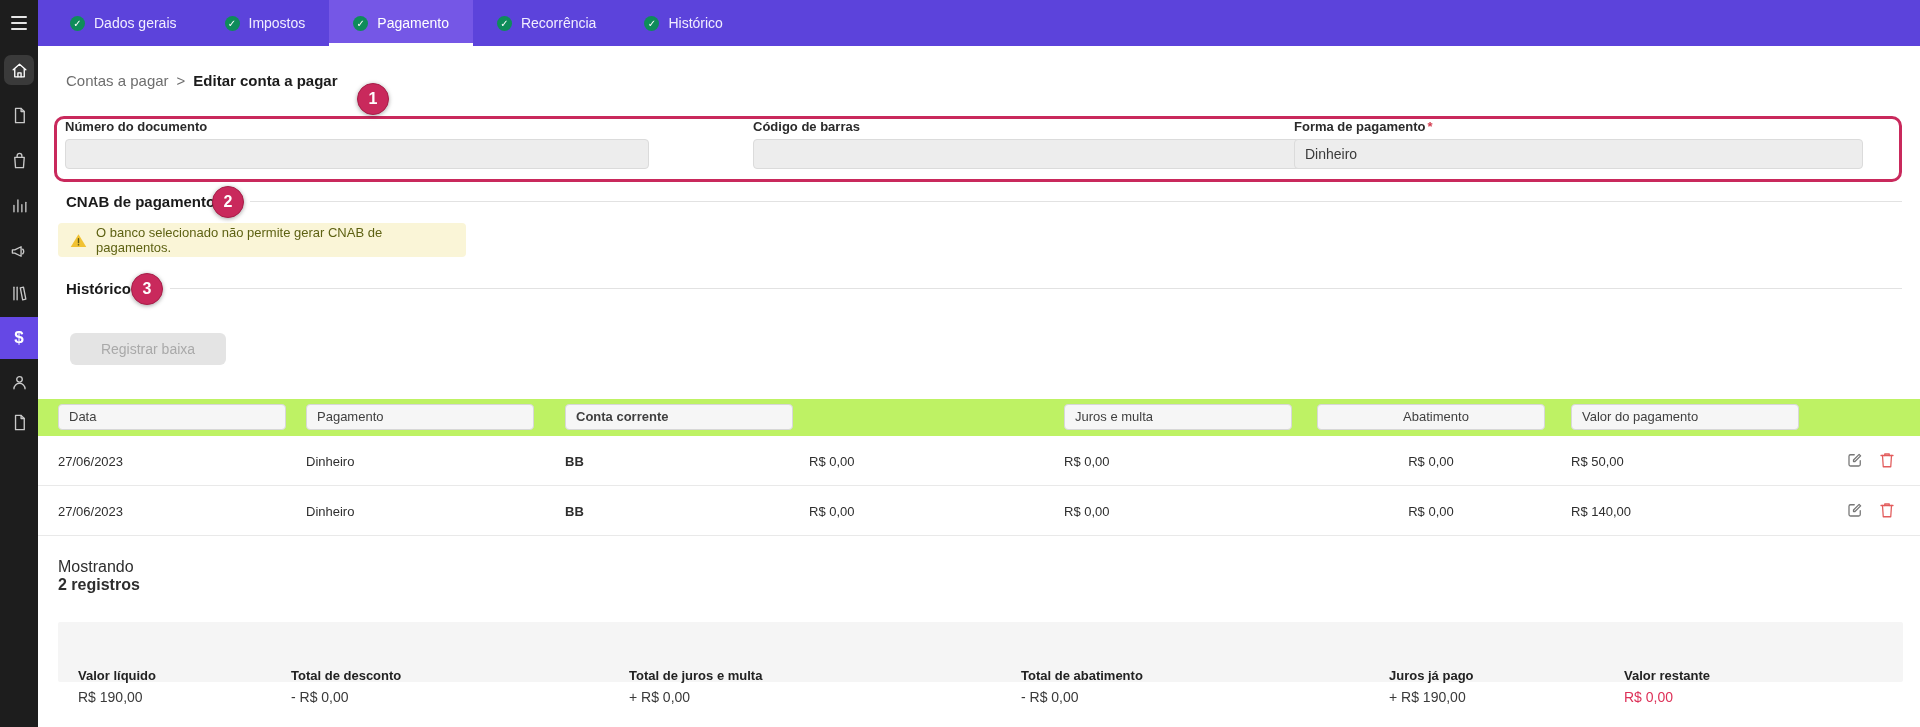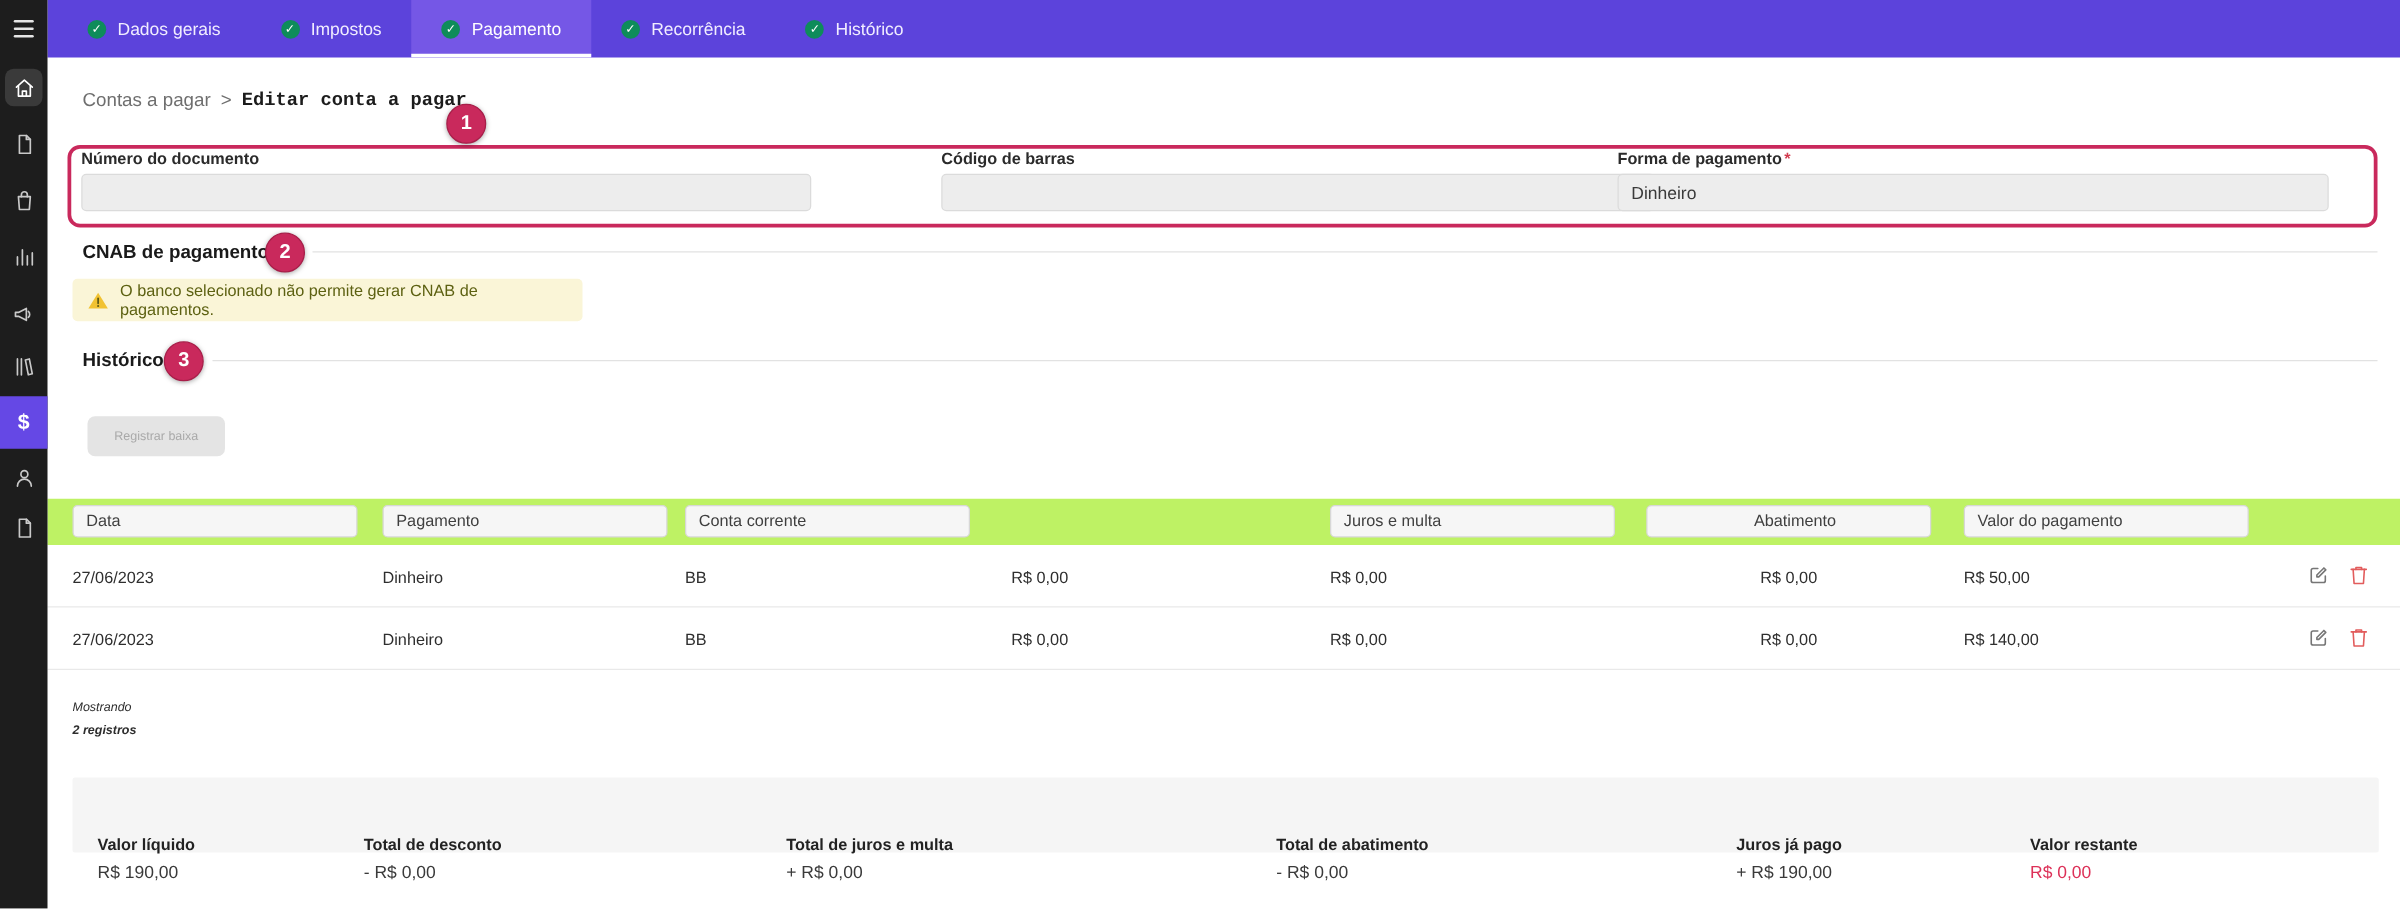--- a/index.html
+++ b/index.html
@@ -31,21 +31,21 @@
   .tab { position: relative; display: flex; align-items: center; gap: 9px; padding: 0 24px; color: #f1edff; font-size: 14px; cursor: pointer; white-space: nowrap; }
   .tab.active { background: #7557e6; color: #ffffff; }
   .tab.active::after { content: ""; position: absolute; left: 0; right: 0; bottom: 0; height: 3px; background: #ffffff; }
   .check-badge { width: 15px; height: 15px; border-radius: 50%; background: #0e8c5a; color: #ffffff; font-size: 10px; line-height: 15px; text-align: center; flex: 0 0 auto; }
 
   
   .content { position: absolute; left: 38px; top: 46px; width: 1882px; height: 681px; background: #ffffff; }
 
   .breadcrumb { position: absolute; left: 28px; top: 26px; font-size: 15px; color: #6e6e6e; display: flex; gap: 8px; align-items: center; }
   .breadcrumb .crumb-link { cursor: pointer; }
-  .breadcrumb .crumb-current { color: #1c1c1c; font-weight: 700; font-family: Liberation Mono, monospace; }
+  .breadcrumb .crumb-current { color: #1c1c1c; font-weight: 700; }
 
   
   .badge { position: absolute; width: 32px; height: 32px; border-radius: 50%; background: #c9295c; border: 1px solid #a81e49; color: #ffffff; font-size: 16px; font-weight: 700; display: flex; align-items: center; justify-content: center; box-shadow: 0 1px 4px rgba(0,0,0,.35); z-index: 6; }
   .badge-1 { left: 319px; top: 37px; }
   .badge-2 { left: 174px; top: 140px; }
   .badge-3 { left: 93px; top: 227px; }
 
   
   .fields-outline { position: absolute; left: 16px; top: 70px; width: 1848px; height: 66px; border: 3px solid #c9295c; border-radius: 10px; z-index: 5; pointer-events: none; }
   .field { position: absolute; top: 73px; }
@@ -63,37 +63,37 @@
   .divider { position: absolute; height: 1px; background: #e2e2e2; }
   .cnab-divider { left: 212px; top: 155px; width: 1652px; }
   .hist-divider { left: 132px; top: 242px; width: 1732px; }
 
   
   .warning-box { position: absolute; left: 20px; top: 177px; width: 408px; height: 34px; background: #faf5d7; border-radius: 4px; display: flex; align-items: center; gap: 9px; padding: 0 12px; }
   .warning-box svg { width: 17px; height: 17px; flex: 0 0 auto; }
   .warning-text { font-size: 13px; color: #5d6112; }
 
   
-  .register-btn { position: absolute; left: 32px; top: 287px; width: 110px; height: 32px; background: #e4e4e4; color: #a9a9a9; border: none; border-radius: 6px; font-size: 10px; font-family: "Liberation Sans", sans-serif; cursor: not-allowed; }
+  .register-btn { position: absolute; left: 32px; top: 287px; width: 156px; height: 32px; background: #e4e4e4; color: #a9a9a9; border: none; border-radius: 6px; font-size: 14px; font-family: "Liberation Sans", sans-serif; cursor: not-allowed; }
 
   
   .thead { position: absolute; left: 0; top: 353px; width: 1882px; height: 37px; background: #bef264; }
   .filter-box { position: absolute; top: 5px; width: 228px; height: 26px; background: #f6f6f6; border: 1px solid #d7d7d7; border-radius: 4px; font-size: 13px; color: #3f3f3f; line-height: 24px; padding-left: 10px; cursor: pointer; }
-  .c0 { left: 20px; } .c1 { left: 268px; } .c2 { left: 510px; } .c3 { left: 771px; }
+  .c0 { left: 20px; } .c1 { left: 268px; } .c2 { left: 527px; font-weight: bold; } .c3 { left: 771px; }
   .c4 { left: 1026px; } .c5 { left: 1279px; text-align: center; } .c6 { left: 1533px; }
   .tbody { position: absolute; left: 0; top: 390px; width: 1882px; }
   .trow { position: relative; width: 1882px; height: 50px; border-bottom: 1px solid #e9e9e9; }
   .cell { position: absolute; top: 18px; width: 228px; font-size: 13px; color: #2e2e2e; }
   .row-actions { position: absolute; right: 24px; top: 15px; display: flex; gap: 14px; }
   .icon-btn { background: none; border: none; cursor: pointer; padding: 0; line-height: 0; }
   .icon-btn svg { width: 18px; height: 18px; }
   .edit-btn { color: #767676; }
   .trash-btn { color: #e25c5c; }
 
-  .showing { position: absolute; left: 20px; top: 512px; font-size: 10px; color: #2e2e2e; line-height: 18px; font-style: italic; }
+  .showing { position: absolute; left: 20px; top: 512px; font-size: 16px; color: #2e2e2e; line-height: 18px; }
   .showing b { font-weight: 700; }
 
   
   .summary-bar { position: absolute; left: 20px; top: 576px; width: 1845px; height: 60px; background: #f5f5f5; border-radius: 2px; }
   .sum-item { position: absolute; top: 12px; margin-top: 34px; }
   .sum-label { font-size: 13px; font-weight: 700; color: #222222; display: block; }
   .sum-value { font-size: 14px; color: #3a3a3a; display: block; margin-top: 6px; }
   .sum-0 { left: 20px; } .sum-1 { left: 233px; } .sum-2 { left: 571px; }
   .sum-3 { left: 963px; } .sum-4 { left: 1331px; } .sum-5 { left: 1566px; }
   .sum-5 .sum-value { color: #dd3158; }

